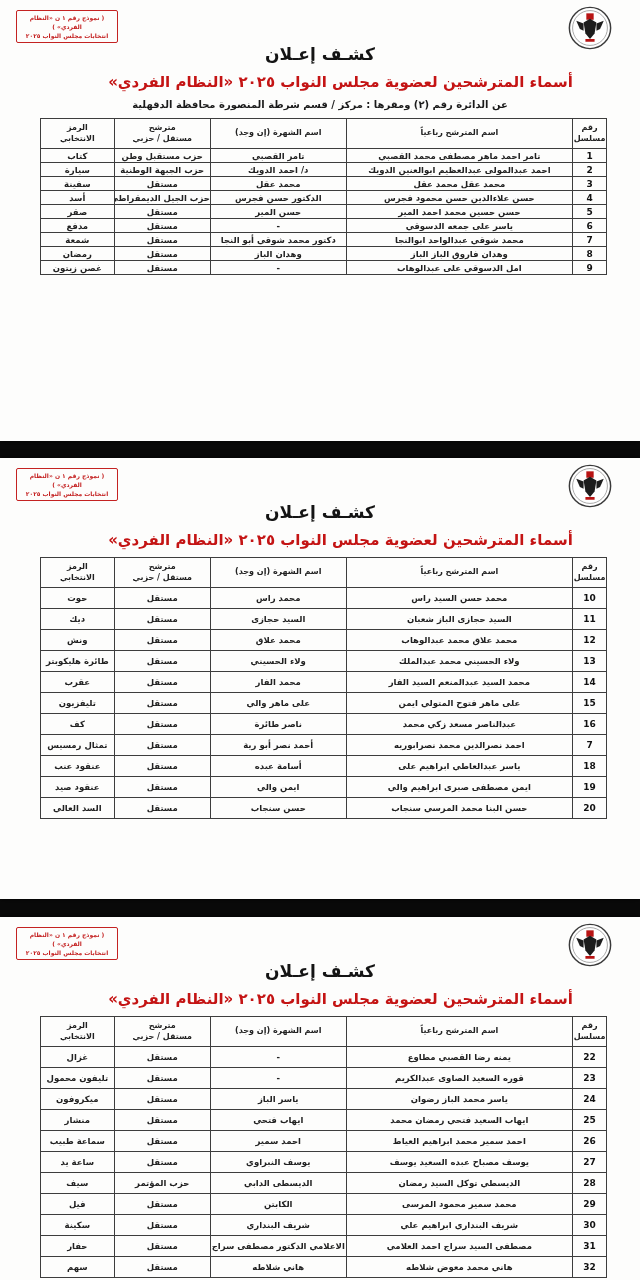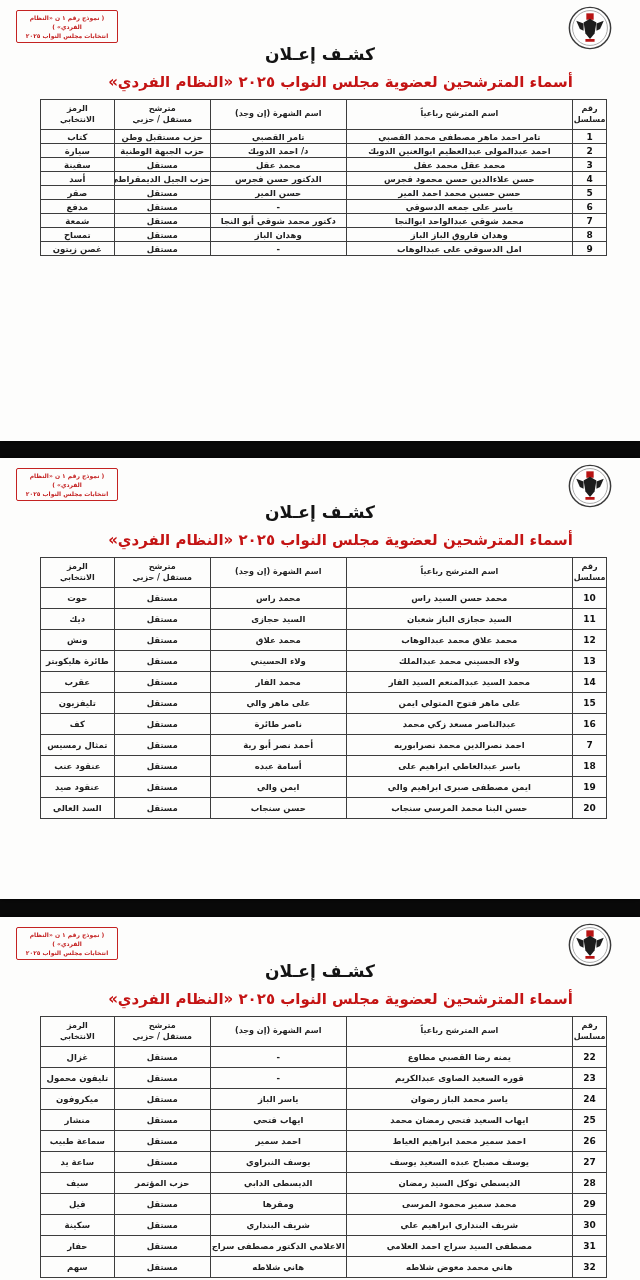--- a/index.html
+++ b/index.html
@@ -95,20 +95,21 @@
       <circle cx="24" cy="24" r="19" fill="none" stroke="#8a8a8a" stroke-width="0.8"></circle>
       <rect x="20" y="8" width="8" height="7" fill="#b81414"></rect>
       <path d="M24 14 L31 18 L29 30 L24 36 L19 30 L17 18 Z" fill="#1d1d1d"></path>
       <path d="M17 19 L9 16 L13 25 L17 27 Z" fill="#1d1d1d"></path>
       <path d="M31 19 L39 16 L35 25 L31 27 Z" fill="#1d1d1d"></path>
       <rect x="19" y="36" width="10" height="3" fill="#b81414"></rect>
     </svg>
     <div class="page-head">
       <div class="doc-title">كشـف إعـلان</div>
       <div class="doc-subtitle">أسماء المترشحين لعضوية مجلس النواب ٢٠٢٥ «النظام الفردي»</div>
+      <div class="district-line">عن الدائرة رقم (٢)   ومقرها : مركز / قسم شرطة المنصورة   محافظة الدقهلية</div>
     </div>
     <div class="tbl-wrap">
       <table>
         <colgroup>
             <col class="c-serial">
             <col class="c-name">
             <col class="c-nick">
             <col class="c-aff">
             <col class="c-sym">
           </colgroup>
@@ -172,21 +173,21 @@
               <td class="cell-name">محمد شوقي عبدالواحد ابوالنجا</td>
               <td class="cell-nickname">دكتور محمد شوقي أبو النجا</td>
               <td class="cell-affiliation">مستقل</td>
               <td class="cell-symbol">شمعة</td>
             </tr>
             <tr>
               <td class="cell-serial">8</td>
               <td class="cell-name">وهدان فاروق الباز الباز</td>
               <td class="cell-nickname">وهدان الباز</td>
               <td class="cell-affiliation">مستقل</td>
-              <td class="cell-symbol">تمساح</td>
+              <td class="cell-symbol">رمضان</td>
             </tr>
             <tr>
               <td class="cell-serial">9</td>
               <td class="cell-name">امل الدسوقي على عبدالوهاب</td>
               <td class="cell-nickname">-</td>
               <td class="cell-affiliation">مستقل</td>
               <td class="cell-symbol">غصن زيتون</td>
             </tr>
           </tbody>
       </table>
@@ -404,21 +405,21 @@
             <tr>
               <td class="cell-serial">28</td>
               <td class="cell-name">الديسطي توكل السيد رمضان</td>
               <td class="cell-nickname">الديسطى الدابي</td>
               <td class="cell-affiliation">حزب المؤتمر</td>
               <td class="cell-symbol">سيف</td>
             </tr>
             <tr>
               <td class="cell-serial">29</td>
               <td class="cell-name">محمد سمير محمود المرسى</td>
-              <td class="cell-nickname">ومقرها</td>
+              <td class="cell-nickname">الكابتن</td>
               <td class="cell-affiliation">مستقل</td>
               <td class="cell-symbol">فيل</td>
             </tr>
             <tr>
               <td class="cell-serial">30</td>
               <td class="cell-name">شريف البنداري ابراهيم علي</td>
               <td class="cell-nickname">شريف البنداري</td>
               <td class="cell-affiliation">مستقل</td>
               <td class="cell-symbol">سكينة</td>
             </tr>

